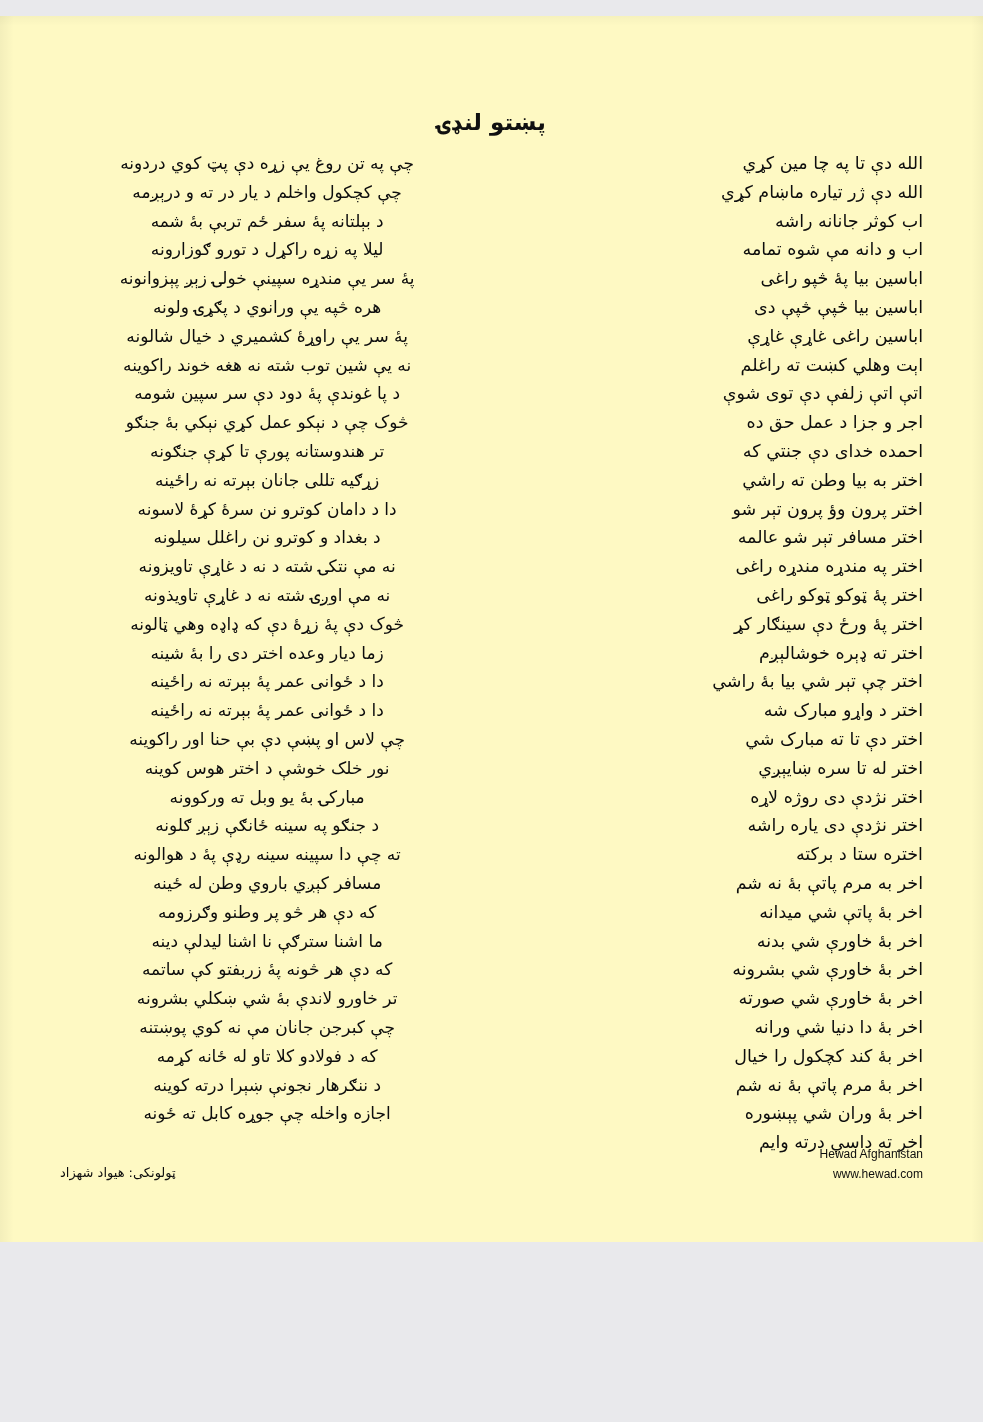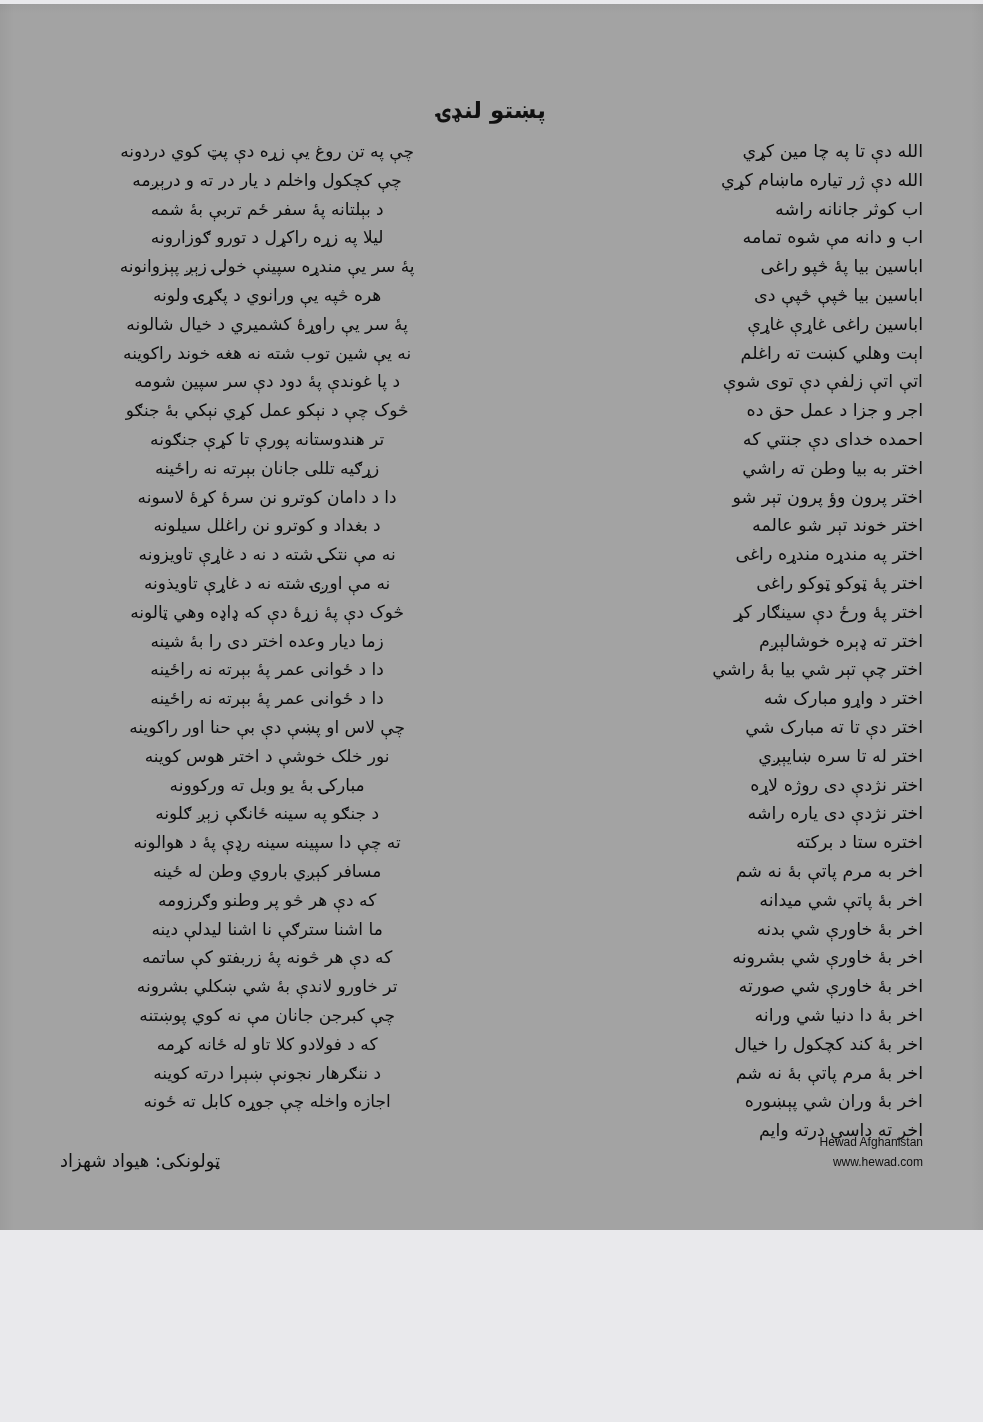--- a/index.html
+++ b/index.html
@@ -8,22 +8,22 @@
     padding: 0;
     background: #e9e9ec;
   }
   body {
     font-family: "DejaVu Sans", "Liberation Sans", sans-serif;
   }
   .page {
     position: relative;
     width: 983px;
     height: 1226px;
-    margin: 4px auto;
-    background: #a3a3a3;
+    margin: 16px auto;
+    background: #fef9c3;
     box-sizing: border-box;
     overflow: hidden;
   }
   
   .page::before {
     content: "";
     position: absolute;
     inset: 0;
     pointer-events: none;
     background:
@@ -91,21 +91,21 @@
     text-align: right;
     font-family: "Liberation Sans", sans-serif;
     font-size: 12px;
     line-height: 20px;
     color: #0d0d0d;
   }
   .footer-left .line2 { display: block; }
   .footer-right {
     direction: rtl;
     text-align: left;
-    font-size: 18px;
+    font-size: 13px;
     line-height: 22px;
     color: #0d0d0d;
     font-family: "DejaVu Sans", "Liberation Sans", sans-serif;
   }
 </style>
 </head>
 <body>
 
 <div class="page">
 
@@ -120,21 +120,21 @@
       <div class="verse-line">اب و دانه مې شوه تمامه</div>
       <div class="verse-line">اباسين بيا پۀ څپو راغی</div>
       <div class="verse-line">اباسين بيا څپې څپې دی</div>
       <div class="verse-line">اباسين راغی غاړې غاړې</div>
       <div class="verse-line">اېت وهلي کښت ته راغلم</div>
       <div class="verse-line">اتې اتې زلفې دې توی شوې</div>
       <div class="verse-line">اجر و جزا د عمل حق ده</div>
       <div class="verse-line">احمده خدای دې جنتي که</div>
       <div class="verse-line">اختر به بيا وطن ته راشي</div>
       <div class="verse-line">اختر پرون وؤ پرون تېر شو</div>
-      <div class="verse-line">اختر خوند تېر شو عالمه</div>
+      <div class="verse-line">اختر مسافر تېر شو عالمه</div>
       <div class="verse-line">اختر په مندړه مندړه راغی</div>
       <div class="verse-line">اختر پۀ ټوکو ټوکو راغی</div>
       <div class="verse-line">اختر پۀ ورځ دې سينګار کړ</div>
       <div class="verse-line">اختر ته ډېره خوشالېږم</div>
       <div class="verse-line">اختر چې تېر شي بيا بۀ راشي</div>
       <div class="verse-line">اختر د واړو مبارک شه</div>
       <div class="verse-line">اختر دې تا ته مبارک شي</div>
       <div class="verse-line">اختر له تا سره ښايېږي</div>
       <div class="verse-line">اختر نژدې دی روژه لاړه</div>
       <div class="verse-line">اختر نژدې دی ياره راشه</div>

